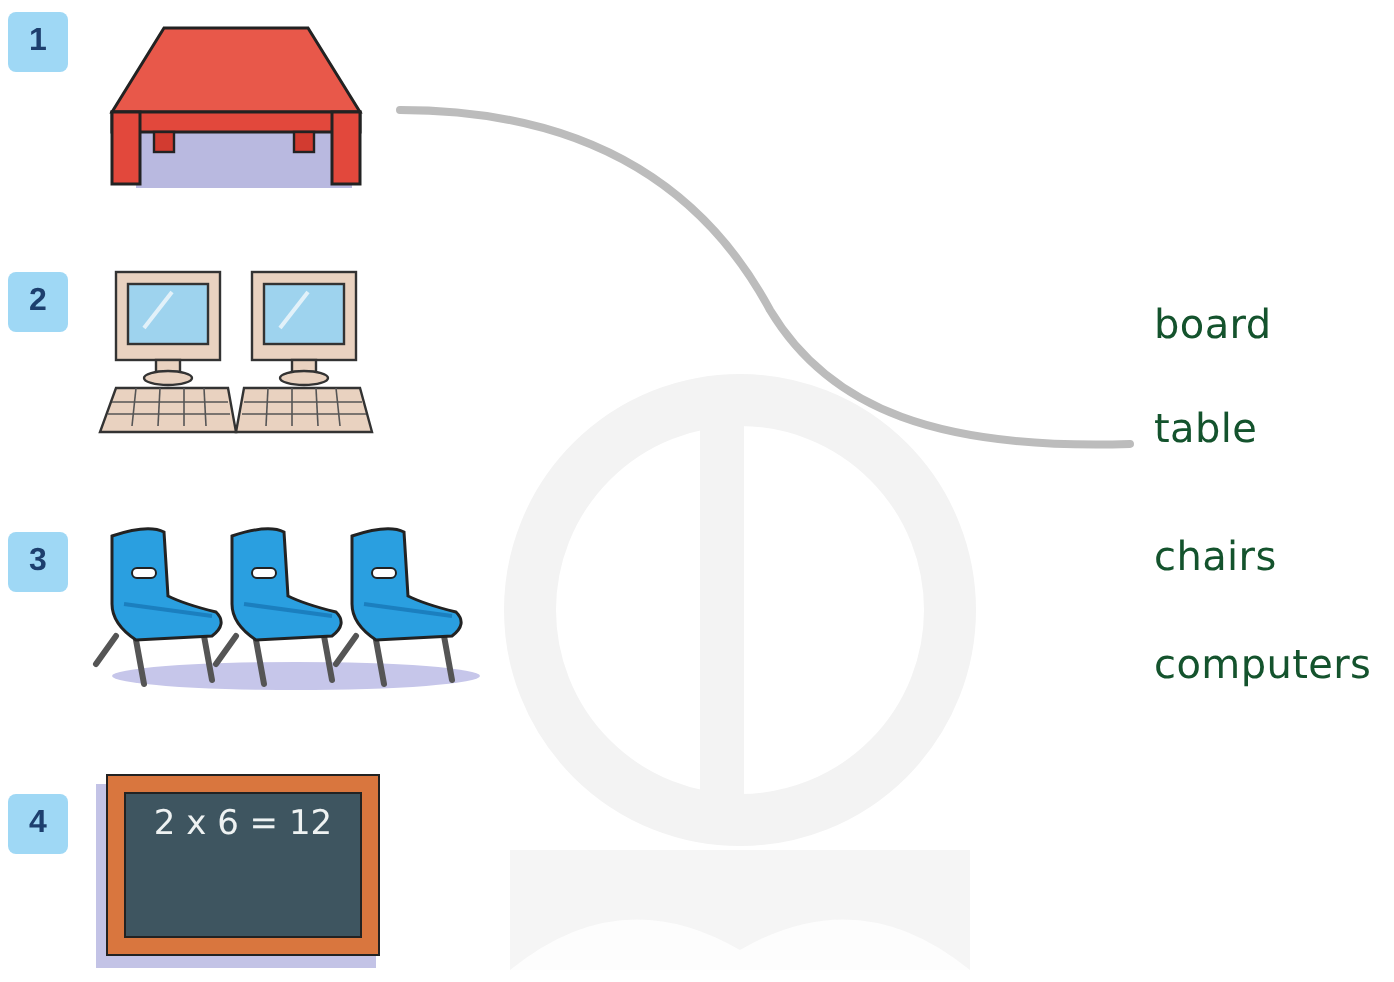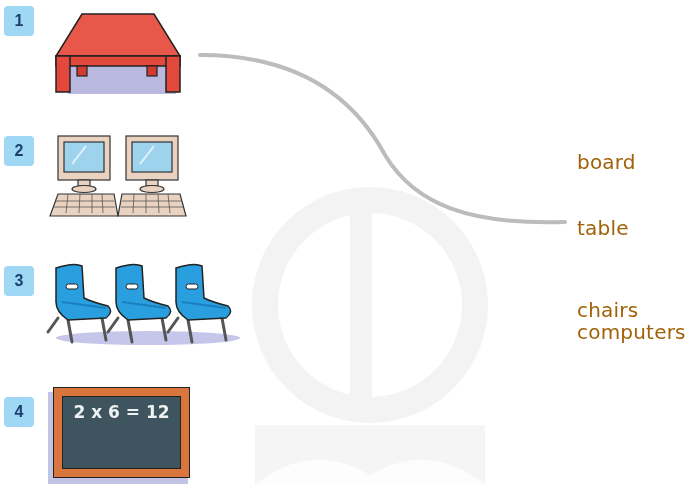--- a/index.html
+++ b/index.html
@@ -1,19 +1,19 @@
 <!DOCTYPE html>
 <html><head>
 <meta charset="utf-8">
 <style>
   html, body { margin:0; padding:0; background:#ffffff; }
   body { width:697px; height:491px; position:relative; overflow:hidden; font-family:"DejaVu Sans", sans-serif; }
-  .abs { position:absolute;font-weight:bold; }
+  .abs { position:absolute; }
   .badge { position:absolute; width:30px; height:30px; border-radius:4px; font-family:"Liberation Sans", sans-serif; font-weight:bold; font-size:16px; display:flex; align-items:center; justify-content:center; }
-  .word { position:absolute; left:577px; font-family:"DejaVu Sans", sans-serif; font-size:20px; color:#a16207; letter-spacing:0.2px; }
+  .word { position:absolute; left:577px; font-family:"DejaVu Sans", sans-serif; font-size:20px; color:#14532d; letter-spacing:0.2px; }
   .eq { font-family:"DejaVu Sans", sans-serif; color:#eef2f2; font-size:17px; text-align:center; line-height:24px; }
   svg { display:block; }
 </style>
 </head>
 <body>
 
 <div class="abs" style="left:250px;top:185px;">
   <svg width="240" height="306" viewBox="0 0 240 306">
     <circle cx="120" cy="120" r="105" fill="none" stroke="#f3f3f3" stroke-width="26"></circle>
     <rect x="100" y="15" width="22" height="210" fill="#f3f3f3"></rect>
@@ -100,15 +100,15 @@
 <div class="abs" style="left:48px;top:386px;width:150px;height:100px;">
   <div class="abs" style="left:0;top:6px;width:140px;height:92px;background:#c3c3e6;"></div>
   <div class="abs" style="left:5px;top:1px;width:137px;height:91px;background:#d9763e;border:1.5px solid #222;box-sizing:border-box;">
     <div class="abs" style="left:8px;top:8px;right:8px;bottom:8px;background:#3e5560;border:1.5px solid #222;padding-top:3px;">
       <div class="eq">2 x 6 = 12</div>
     </div>
   </div>
 </div>
 
 <div class="word" style="top:150px;">board</div>
-<div class="word" style="top:216px;">table</div>
-<div class="word" style="top:266px;margin-top:32px;">chairs</div>
+<div class="word" style="top:202px;">table</div>
+<div class="word" style="top:266px;">chairs</div>
 <div class="word" style="top:320px;">computers</div>
 
 </body></html>

